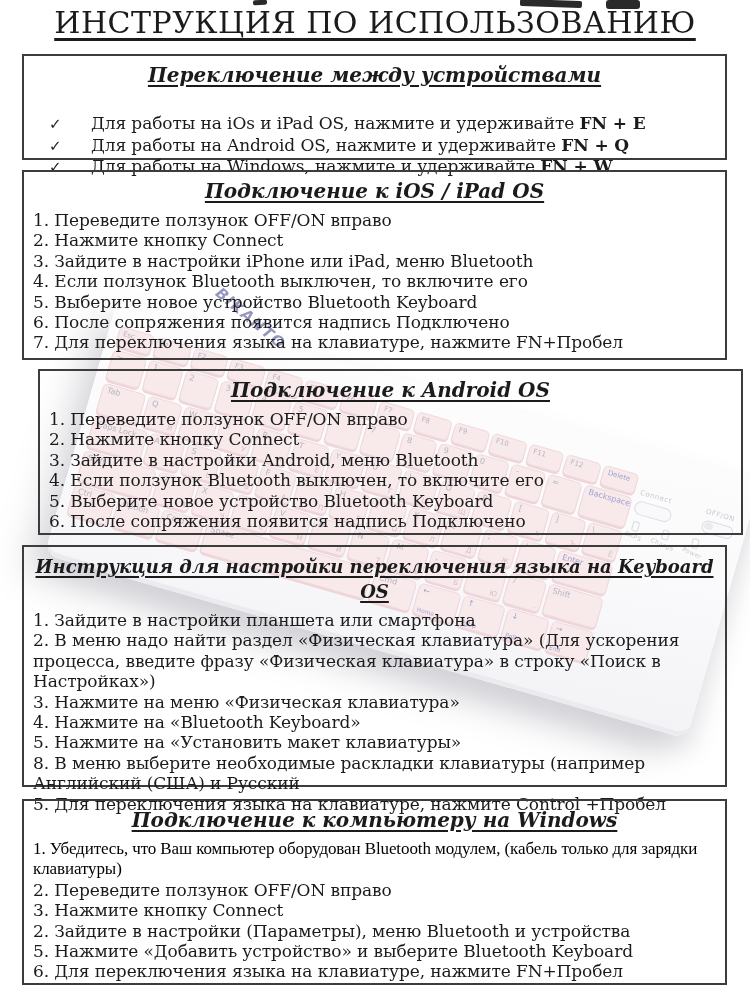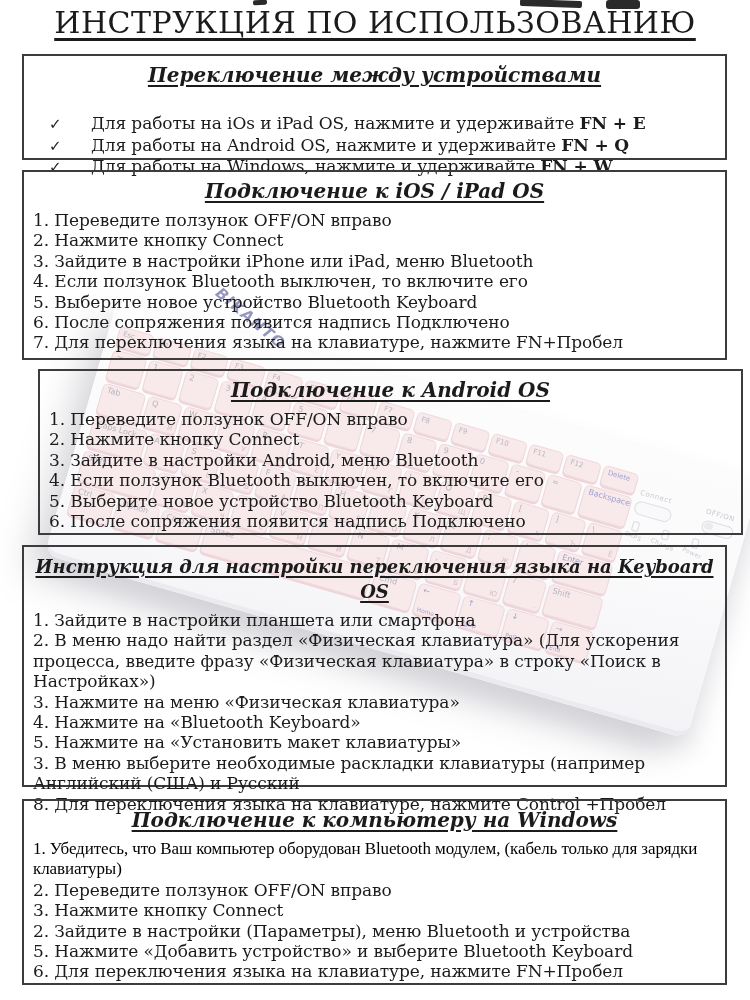--- a/index.html
+++ b/index.html
@@ -430,22 +430,22 @@
         </div>
       </div>
       <div class="box" id="sec-android-lang">
         <div class="hdr"><span>Инструкция для настройки переключения языка на Keyboard OS</span></div>
         <div class="items">
           <div class="li">1. Зайдите в настройки планшета или смартфона</div>
           <div class="li">2. В меню надо найти раздел «Физическая клавиатура» (Для ускорения процесса, введите фразу «Физическая клавиатура» в строку «Поиск в Настройках»)</div>
           <div class="li">3. Нажмите на меню «Физическая клавиатура»</div>
           <div class="li">4. Нажмите на «Bluetooth Keyboard»</div>
           <div class="li">5. Нажмите на «Установить макет клавиатуры»</div>
-          <div class="li">3. В меню выберите необходимые раскладки клавиатуры (например Английский (США) и Русский</div>
-          <div class="li">8. Для переключения языка на клавиатуре, нажмите Control +Пробел</div>
+          <div class="li">8. В меню выберите необходимые раскладки клавиатуры (например Английский (США) и Русский</div>
+          <div class="li">5. Для переключения языка на клавиатуре, нажмите Control +Пробел</div>
         </div>
       </div>
       <div class="box" id="sec-windows">
         <div class="hdr"><span>Подключение к компьютеру на Windows</span></div>
         <div class="items">
           <div class="li red">1. Убедитесь, что Ваш компьютер оборудован Bluetooth модулем, (кабель только для зарядки клавиатуры)</div>
           <div class="li">2. Переведите ползунок OFF/ON вправо</div>
           <div class="li">3. Нажмите кнопку Connect</div>
           <div class="li">2. Зайдите в настройки (Параметры), меню Bluetooth и устройства</div>
           <div class="li">5. Нажмите «Добавить устройство» и выберите Bluetooth Keyboard</div>

